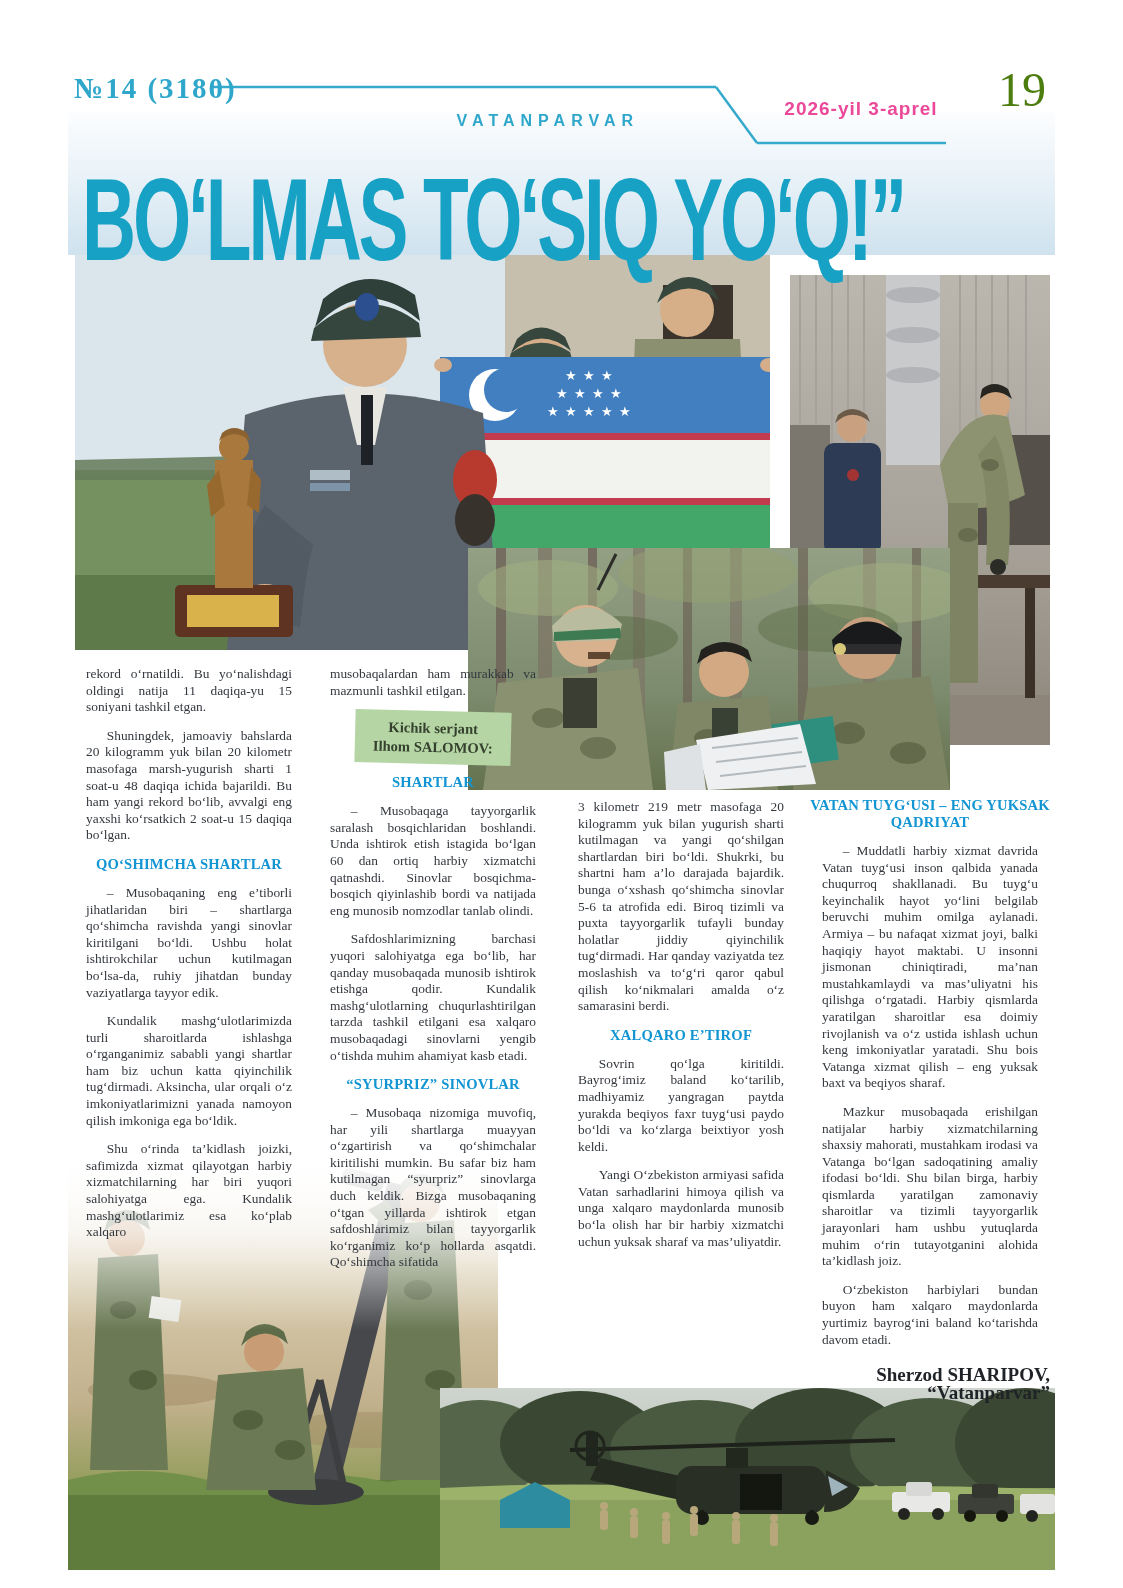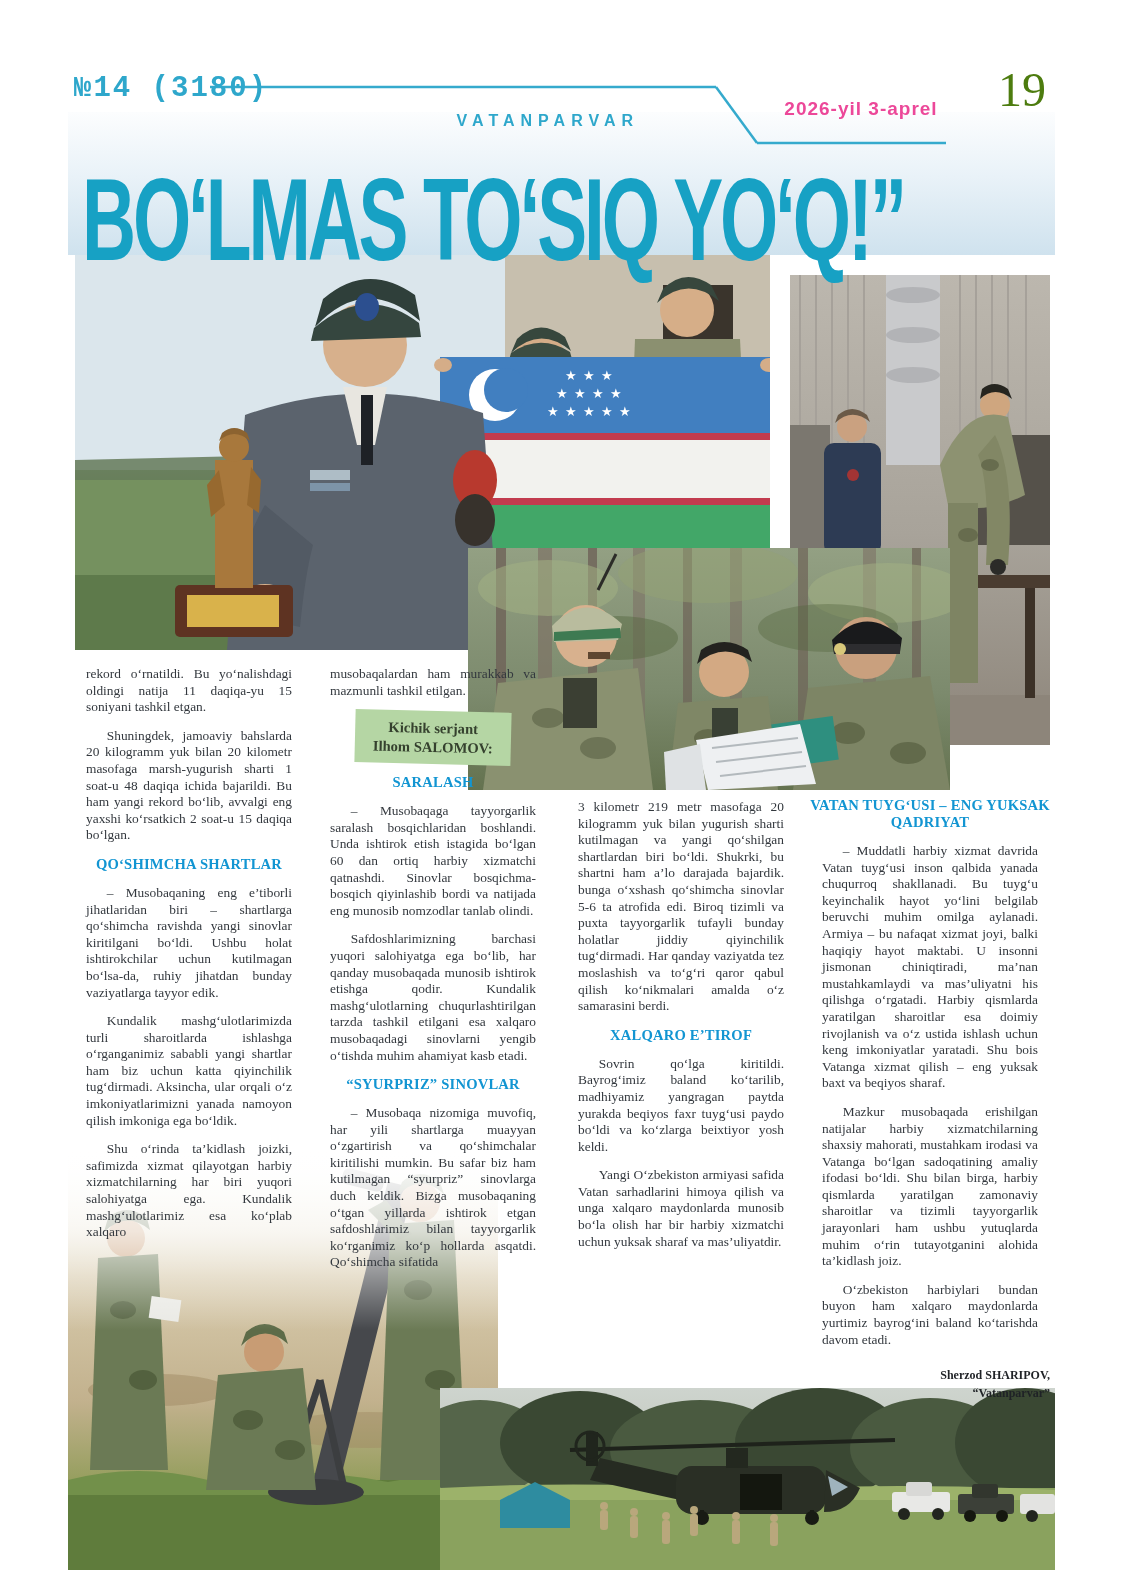--- a/index.html
+++ b/index.html
@@ -1,21 +1,21 @@
 <!DOCTYPE html>
 <html><head>
 <meta charset="utf-8">
 <style>
   html,body { margin:0; padding:0; background:#e8e8e8; }
   .page { position:relative; width:1123px; height:1588px; margin:0 auto; background:#ffffff;
           overflow:hidden; font-family:"Liberation Serif", serif; }
 
   
   .hdr-issue { position:absolute; left:74px; top:72px; z-index:6;
-    font-family:Liberation Mono, monospace; font-weight:bold; font-size:29px;
+    font-family:Liberation Serif, serif; font-weight:bold; font-size:29px;
     letter-spacing:2px; color:#2ea7cb; }
   .hdr-masthead { position:absolute; left:377px; top:112px; width:262px; text-align:right; z-index:6;
     font-family:"Liberation Sans", sans-serif; font-weight:bold; font-size:16px;
     letter-spacing:6px; color:#2ea7cb; }
   .hdr-date { position:absolute; left:778px; top:98px; width:166px; text-align:center; z-index:6;
     font-family:Liberation Sans, sans-serif; font-weight:bold; font-size:19px;
     letter-spacing:1px; color:#ec4899; }
   .hdr-page { position:absolute; left:998px; top:62px; z-index:6;
     font-family:"Liberation Serif", serif; font-size:48px; color:#4d7c0f; }
   .hdr-rules { position:absolute; left:0; top:0; z-index:5; }
@@ -49,21 +49,21 @@
   .col-3 { left:566px; top:787px; width:230px; }
   .col-4 { left:810px; top:787px; width:240px; }
   .col p { margin:12px; text-align:justify; text-indent:1.55em;
     font-size:13.4px; line-height:16.6px; color:#33383e; }
   .col p.noindent { text-indent:0; }
   .sec-h { text-align:center; color:#1295d2; font-weight:bold; font-size:14.6px;
     line-height:17px; margin:10px 0 7px; letter-spacing:.2px; }
   .quote-box { width:148px; margin:10px auto 4px; padding:8px 4px; background:#b5d6a4;
     text-align:center; transform:rotate(1.4deg); color:#35412e; font-weight:bold;
     font-size:14.6px; line-height:18.5px; }
-  .byline { text-align:right; font-weight:bold; font-size:12px; line-height:18px;
+  .byline { text-align:right; font-weight:bold; font-size:19px; line-height:18px;
     margin-top:18px; color:#1f2226; }
 </style>
 </head>
 <body>
 
 <div class="page">
 
   <div class="hdr-issue">№14 (3180)</div>
   <div class="hdr-masthead">VATANPARVAR</div>
   <div class="hdr-date">2026-yil 3-aprel</div>
@@ -386,21 +386,21 @@
     <p>Kundalik mashg‘ulotlarimizda turli sharoitlarda ishlashga o‘rganganimiz sababli yangi shartlar ham biz uchun katta qiyinchilik tug‘dirmadi. Aksincha, ular orqali o‘z imkoniyatlarimizni yanada namoyon qilish imkoniga ega bo‘ldik.</p>
     <p>Shu o‘rinda ta’kidlash joizki, safimizda xizmat qilayotgan harbiy xizmatchilarning har biri yuqori salohiyatga ega. Kundalik mashg‘ulotlarimiz esa ko‘plab xalqaro</p>
   </div>
 
   <div class="col col-2">
     <p class="noindent">musobaqalardan ham murakkab va mazmunli tashkil etilgan.</p>
     <div class="quote-box">
       <div>Kichik serjant</div>
       <div>Ilhom SALOMOV:</div>
     </div>
-    <div class="sec-h">SARALASH</div>
+    <div class="sec-h">SHARTLAR</div>
     <p>– Musobaqaga tayyorgarlik saralash bosqichlaridan boshlandi. Unda ishtirok etish istagida bo‘lgan 60 dan ortiq harbiy xizmatchi qatnashdi. Sinovlar bosqichma-bosqich qiyinlashib bordi va natijada eng munosib nomzodlar tanlab olindi.</p>
     <p>Safdoshlarimizning barchasi yuqori salohiyatga ega bo‘lib, har qanday musobaqada munosib ishtirok etishga qodir. Kundalik mashg‘ulotlarning chuqurlashtirilgan tarzda tashkil etilgani esa xalqaro musobaqadagi sinovlarni yengib o‘tishda muhim ahamiyat kasb etadi.</p>
     <div class="sec-h">“SYURPRIZ” SINOVLAR</div>
     <p>– Musobaqa nizomiga muvofiq, har yili shartlarga muayyan o‘zgartirish va qo‘shimchalar kiritilishi mumkin. Bu safar biz ham kutilmagan “syurpriz” sinovlarga duch keldik. Bizga musobaqaning o‘tgan yillarda ishtirok etgan safdoshlarimiz bilan tayyorgarlik ko‘rganimiz ko‘p hollarda asqatdi. Qo‘shimcha sifatida</p>
   </div>
 
   <div class="col col-3">
     <p class="noindent">3 kilometr 219 metr masofaga 20 kilogramm yuk bilan yugurish sharti kutilmagan va yangi qo‘shilgan shartlardan biri bo‘ldi. Shukrki, bu shartni ham a’lo darajada bajardik. bunga o‘xshash qo‘shimcha sinovlar 5-6 ta atrofida edi. Biroq tizimli va puxta tayyorgarlik tufayli bunday holatlar jiddiy qiyinchilik tug‘dirmadi. Har qanday vaziyatda tez moslashish va to‘g‘ri qaror qabul qilish ko‘nikmalari amalda o‘z samarasini berdi.</p>
     <div class="sec-h">XALQARO E’TIROF</div>
     <p>Sovrin qo‘lga kiritildi. Bayrog‘imiz baland ko‘tarilib, madhiyamiz yangragan paytda yurakda beqiyos faxr tuyg‘usi paydo bo‘ldi va ko‘zlarga beixtiyor yosh keldi.</p>

